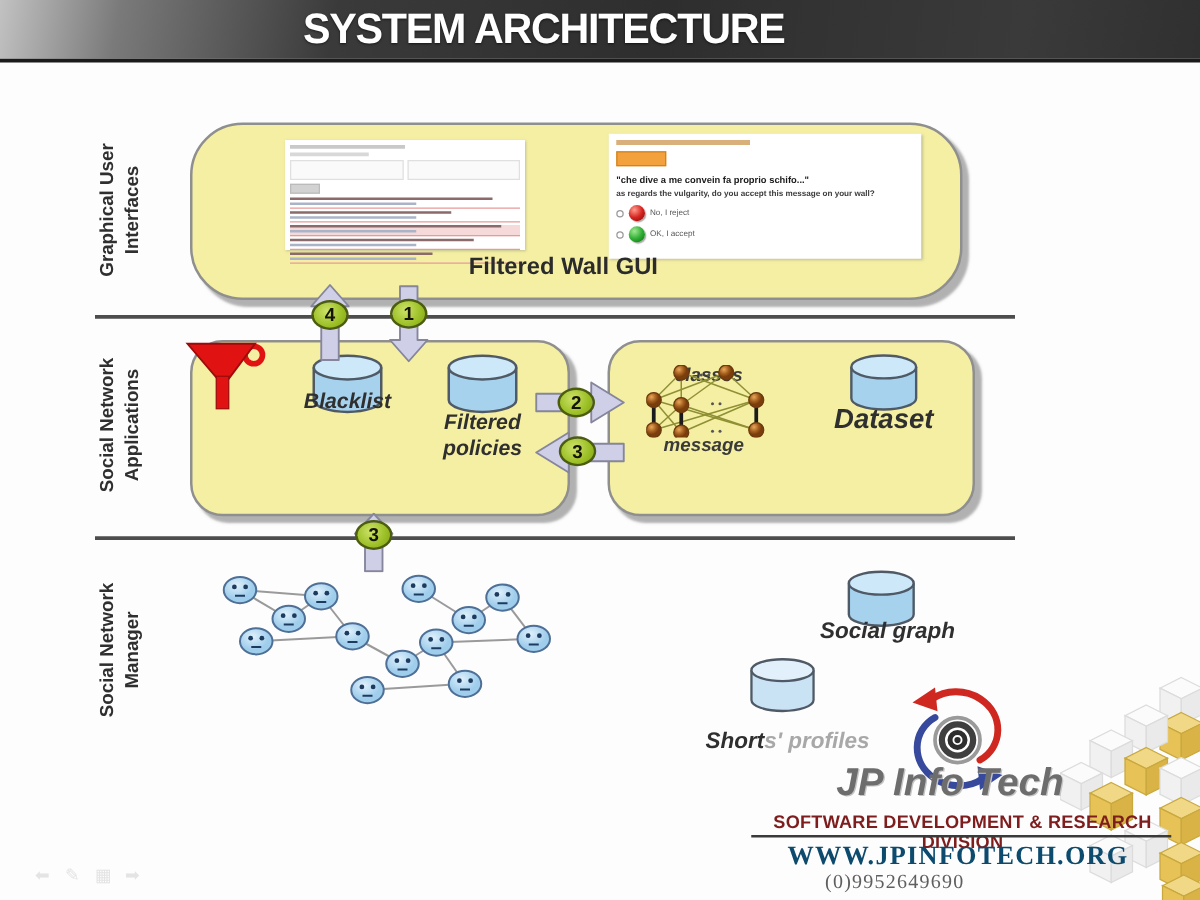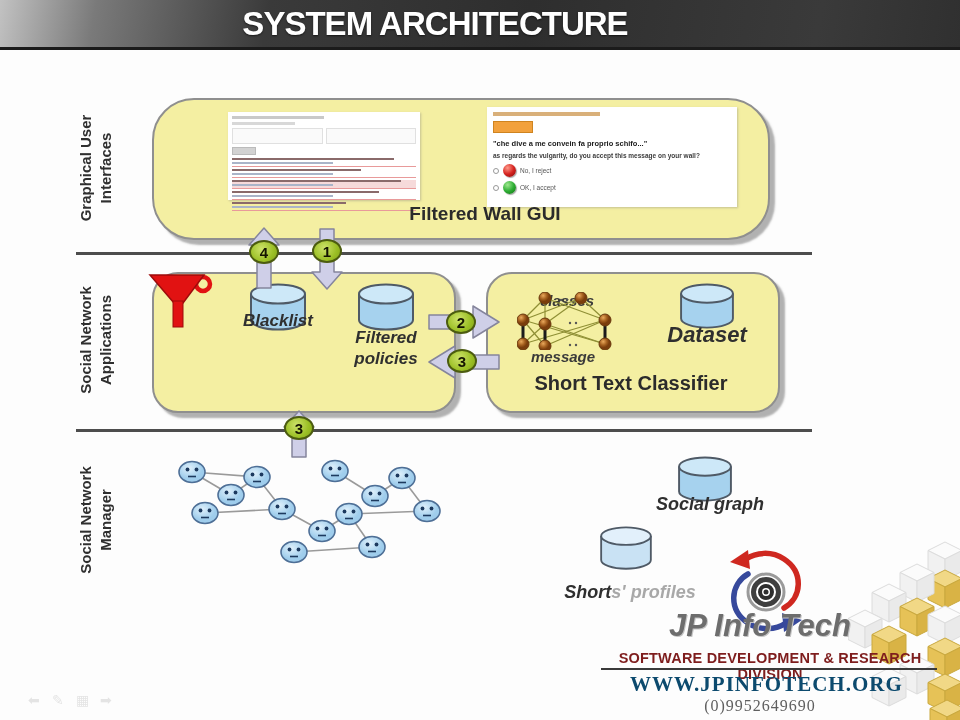--- a/index.html
+++ b/index.html
@@ -16,21 +16,21 @@
   .vlabel{position:absolute;width:150px;height:44px;transform:rotate(-90deg);
     white-space:pre-line;text-align:center;font-size:15px;line-height:1.3;font-weight:600;color:#2f2f2f;}
   
   .divider{position:absolute;left:76px;width:736px;height:3px;background:#4d4d4d;z-index:1;}
   
   .ybox{position:absolute;background:#f4efa2;border:2px solid #8f8f8f;
     box-shadow:5px 5px 2px rgba(115,115,115,.55);z-index:2;}
   .gui-box{left:152px;top:98px;width:614px;height:138px;border-radius:42px;}
   .cbmf-box{left:152px;top:272px;width:300px;height:137px;border-radius:26px;}
   .stc-box{left:486px;top:272px;width:290px;height:137px;border-radius:26px;}
-  .boxtitle{position:absolute;text-align:center;font-weight:700;color:#2b2b2b;z-index:4;white-space:pre-line;}
+  .boxtitle{position:absolute;text-align:left;font-weight:700;color:#2b2b2b;z-index:4;white-space:pre-line;}
   
   .shot{position:absolute;background:#fff;z-index:3;box-shadow:1px 1px 2px rgba(150,150,130,.5);}
   .shot-left{left:228px;top:112px;width:192px;height:88px;padding:3px 4px;box-sizing:border-box;}
   .sl-top{height:3px;width:50%;background:#c9c9c9;margin:1px 0 3px;}
   .sl-sub{height:3px;width:34%;background:#d8d8d8;margin-bottom:3px;}
   .sl-boxes{display:flex;gap:3px;margin-bottom:3px;}
   .sl-boxes div{height:14px;background:#fafafa;border:1px solid #e0e0e0;flex:1;}
   .sl-btn{width:22px;height:6px;background:#d2d2d2;border:1px solid #bbb;margin-bottom:3px;}
   .sl-post{margin-bottom:2px;border-bottom:1px solid #e89a9a;padding-bottom:2px;}
   .sl-post .t{height:2px;background:#8a6a6a;margin-bottom:2px;}
@@ -74,21 +74,21 @@
   .face{fill:url(#fg);stroke:#4e6f96;stroke-width:1.6;}
   .eye{fill:#1d3a5f;} .mouth{stroke:#1d3a5f;stroke-width:1.6;fill:none;}
   
   .brand-name{position:absolute;left:640px;top:608px;width:240px;text-align:center;z-index:3;
     font-size:31px;font-weight:800;font-style:italic;color:#6d6d6d;text-shadow:1px 1px 0 #c4c4c4;}
   .division{position:absolute;left:600px;top:650px;width:340px;text-align:center;z-index:3;
     font-size:14.5px;font-weight:800;color:#7e1d1d;letter-spacing:.2px;}
   .division-line{position:absolute;left:601px;top:668px;width:336px;height:2px;background:#3a3a3a;z-index:3;}
   .website{position:absolute;left:630px;top:672px;width:260px;text-align:center;z-index:3;
     font-family:"Liberation Serif",serif;font-size:21px;font-weight:700;color:#0c4a6e;letter-spacing:1px;}
-  .phone{position:absolute;left:660px;top:697px;width:200px;text-align:center;z-index:3;
+  .phone{position:absolute;left:660px;top:697px;width:200px;z-index:3;
     font-family:"Liberation Serif",serif;font-size:16px;color:#5f5f5f;letter-spacing:1px;}
   .logo{position:absolute;left:718px;top:548px;z-index:3;}
   .cubes{position:absolute;left:848px;top:518px;z-index:0;}
   
   .ficon{position:absolute;top:692px;font-size:14px;color:#e4e4e4;z-index:8;cursor:default;}
 </style>
 </head>
 <body>
 
 <div class="page">
@@ -276,21 +276,20 @@
     </g>
   </svg>
   <div class="nnlabel" style="left:513px;top:348px;width:100px;">message</div>
 
   <svg class="cyl" style="left:679px;top:283px;" width="56" height="48" viewBox="0 0 58 50">
     <path class="cylbody" d="M2,11 v26 a27,9.5 0 0 0 54,0 v-26"></path>
       <ellipse class="cyltop" cx="29" cy="11" rx="27" ry="9.5"></ellipse>
     </svg>
   <div class="cyl-label" style="left:647px;top:322px;width:120px;font-size:22px;">Dataset</div>
 
-  <div class="boxtitle" style="left:508px;top:372px;width:246px;font-size:20px;">Short Text Classifier</div>
 
   <svg class="barrow" style="left:283px;top:410px;" width="32" height="48">
     <polygon points="16,1 1,17 9,17 9,47 23,47 23,17 31,17"></polygon>
     </svg>
   <div class="badge" style="left:284px;top:416px;">3</div>
 
   <svg id="sgraph" class="sgraph" width="290" height="120">
     <defs>
         <radialGradient id="fg" cx="40%" cy="32%">
           <stop offset="0%" stop-color="#dff0fb"></stop>

